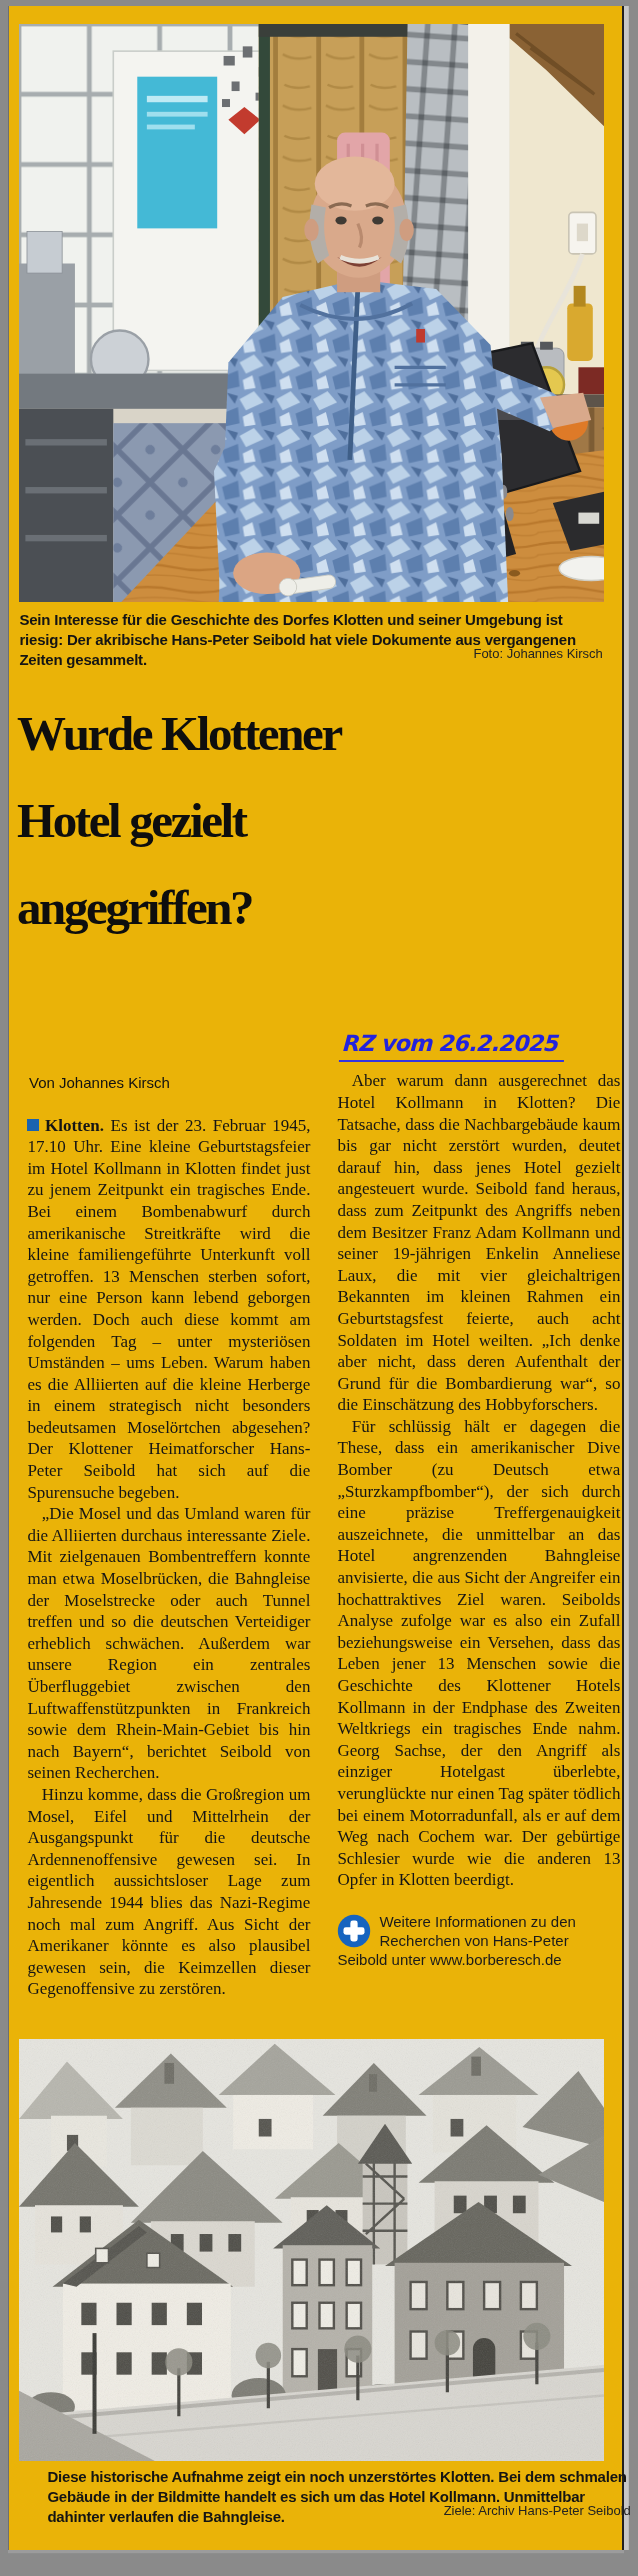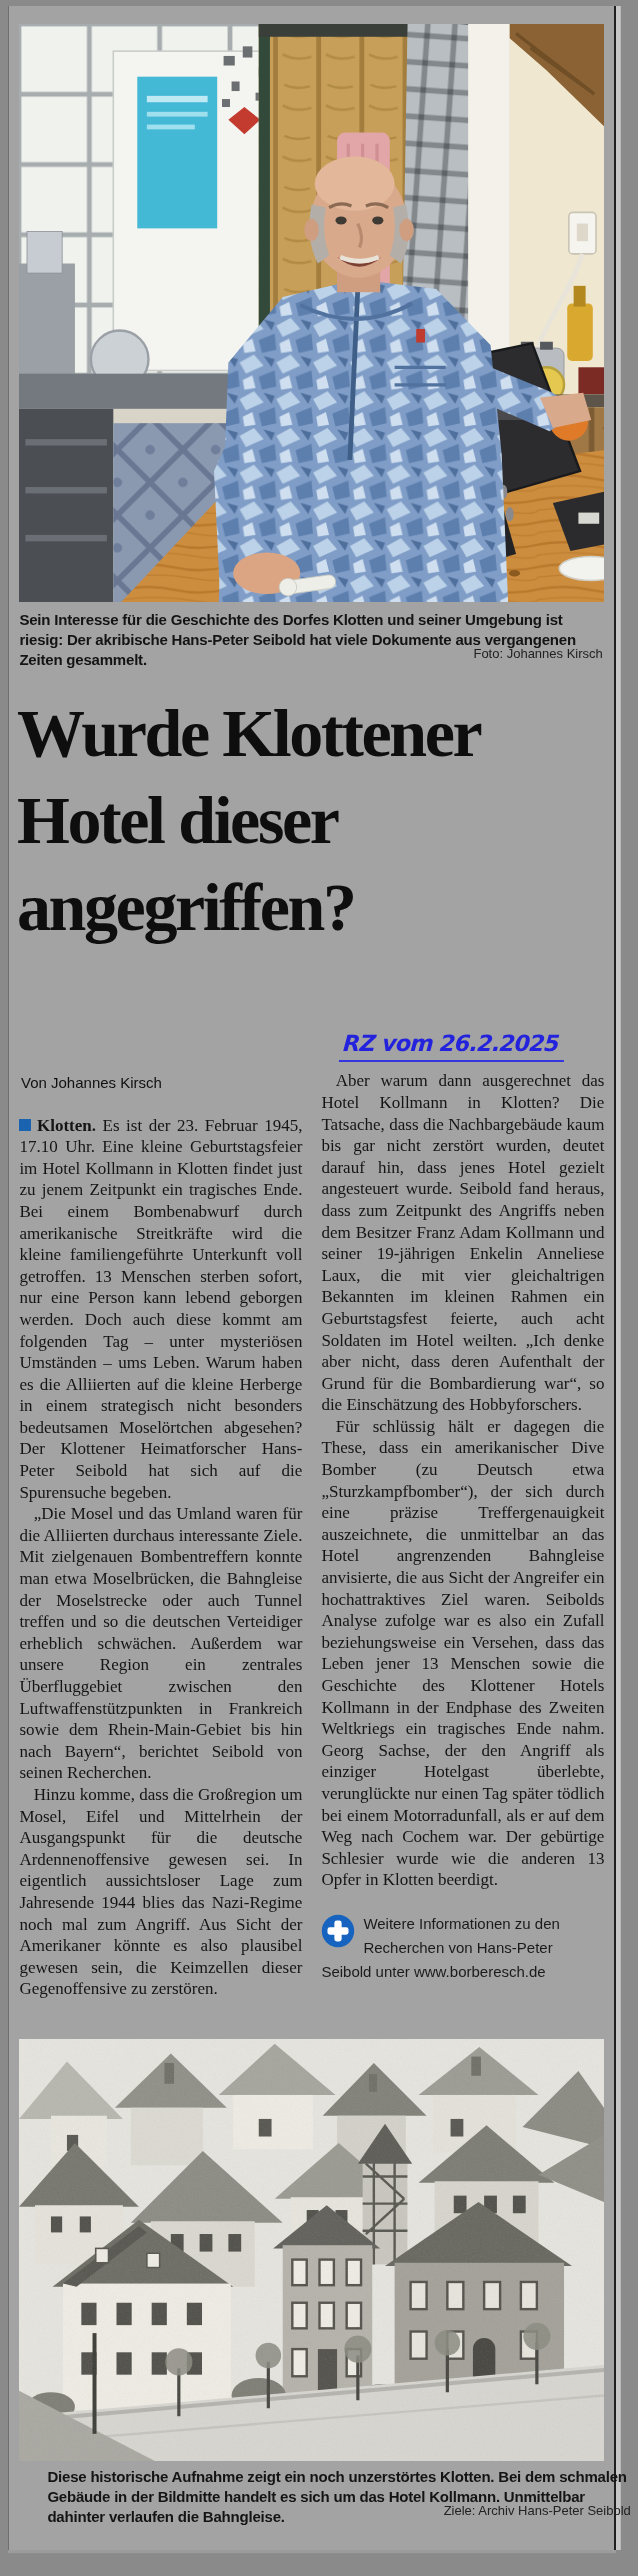--- a/index.html
+++ b/index.html
@@ -1,44 +1,44 @@
 <!DOCTYPE html>
 <html style="font-size:12.8px"><head>
 <meta charset="utf-8">
 <style>
   html,body{margin:0;padding:0;}
   body{width:639px;height:2576px;position:relative;background:#8a8a8a;font-family:"Liberation Sans",sans-serif;overflow:hidden;}
-  .paper{position:absolute;left:8px;top:6.4px;width:605px;height:2544px;background:#a3a3a3;
+  .paper{position:absolute;left:8px;top:6.4px;width:605px;height:2544px;background:#eab308;
          border-left:1.6px solid #6f6f6f;border-right:2.4px solid #1f1f1f;
-         box-shadow:4.8px 0 0 0 #c6c6c6,0 3.2px 0 0 #9c9c9c;}
+         box-shadow:4.8px 0 0 0 #c6c6c6,0 3.2px 0 0 #9c9c9c;padding-left:8px;}
   .photo{position:absolute;left:10.4px;width:585px;overflow:hidden;background:#ddd;}
   .photo svg{display:block;width:100%;height:100%;}
   .photo-top{top:17.6px;height:578px;}
   .photo-bottom{top:2033px;height:422px;}
   .caption{position:absolute;left:10.4px;width:585px;font-family:"Liberation Sans",sans-serif;
            font-weight:700;font-size:15px;line-height:20px;color:#141414;letter-spacing:-0.2px;}
   .caption-1{top:604px;}
   .caption-2{top:2461px;margin-left:28px;}
   .credit{position:absolute;right:1.6px;bottom:6px;font-weight:400;font-size:13px;color:#222;letter-spacing:0;}
   .headline{position:absolute;left:8px;top:684px;width:594px;font-family:"Liberation Serif",serif;
-            font-weight:700;font-size:68px;line-height:87px;color:#0e0e0e;letter-spacing:-2.4px;}
+            font-weight:700;font-size:49px;line-height:87px;color:#0e0e0e;letter-spacing:-2.4px;}
   .subheadline{position:absolute;left:10.4px;top:977px;width:514px;font-size:22.4px;line-height:30px;
                color:#2b2b2b;letter-spacing:-0.2px;}
   .annotation{position:absolute;left:331px;top:1024px;font-family:"DejaVu Sans",sans-serif;
               font-style:italic;font-weight:700;font-size:22.4px;letter-spacing:-0.8px;color:#2323dd;
               border-bottom:2.4px solid #3434e0;padding:0 6.4px 4px 3.2px;transform:skewX(-4deg);}
   .columns{position:absolute;left:10.4px;top:1064px;width:585px;display:flex;gap:19px;}
   .col{width:283px;flex:0 0 283px;font-family:"Liberation Serif",serif;font-size:17px;line-height:21.6px;
-       color:#151515;text-align:justify;}
+       color:#151515;text-align:justify;margin-left:8px;}
   .col p{margin:0;}
   .col p.indent{text-indent:14.4px;}
   .byline{font-family:"Liberation Sans",sans-serif;font-size:15px;color:#111;margin:1.6px 0 21px 1.6px;text-align:left;}
   .bullet{display:inline-block;width:11.2px;height:11.2px;background:#1a63b0;margin-right:6.4px;}
   .lead b{font-weight:700;}
-  .infobox{margin-top:21px;font-family:"Liberation Sans",sans-serif;font-size:15px;line-height:24px;
+  .infobox{margin-top:21px;font-family:"Liberation Sans",sans-serif;font-size:15px;line-height:19px;
            color:#1b1b1b;text-align:left;}
   .infobox .icon{float:left;width:34px;height:34px;margin:1.6px 8px 1.6px 0;}
 </style>
 </head>
 <body>
 
 <div class="paper">
 
   <div class="photo photo-top">
     <svg viewBox="0 0 732 724" preserveAspectRatio="none">
@@ -203,21 +203,21 @@
     </svg>
   </div>
 
   <div class="caption caption-1">
     <span>Sein Interesse für die Geschichte des Dorfes Klotten und seiner Umgebung ist riesig: Der akribische Hans-Peter Seibold hat viele Dokumente aus vergangenen Zeiten gesammelt.</span>
     <span class="credit">Foto: Johannes Kirsch</span>
   </div>
 
   <div class="headline">
     <div>Wurde Klottener</div>
-    <div>Hotel dieser</div>
+    <div>Hotel gezielt</div>
     <div>angegriffen?</div>
   </div>
 
 
   <div class="annotation">RZ vom 26.2.2025</div>
 
   <div class="columns">
     <div class="col">
       <div class="byline">Von Johannes Kirsch</div>
       <p class="lead"><span class="bullet"></span><b>Klotten.</b> <span>Es ist der 23. Februar 1945, 17.10 Uhr. Eine kleine Geburtstagsfeier im Hotel Kollmann in Klotten findet just zu jenem Zeitpunkt ein tragisches Ende. Bei einem Bombenabwurf durch amerikanische Streitkräfte wird die kleine familiengeführte Unterkunft voll getroffen. 13 Menschen sterben sofort, nur eine Person kann lebend geborgen werden. Doch auch diese kommt am folgenden Tag – unter mysteriösen Umständen – ums Leben. Warum haben es die Alliierten auf die kleine Herberge in einem strategisch nicht besonders bedeutsamen Moselörtchen abgesehen? Der Klottener Heimatforscher Hans-Peter Seibold hat sich auf die Spurensuche begeben.</span></p>

